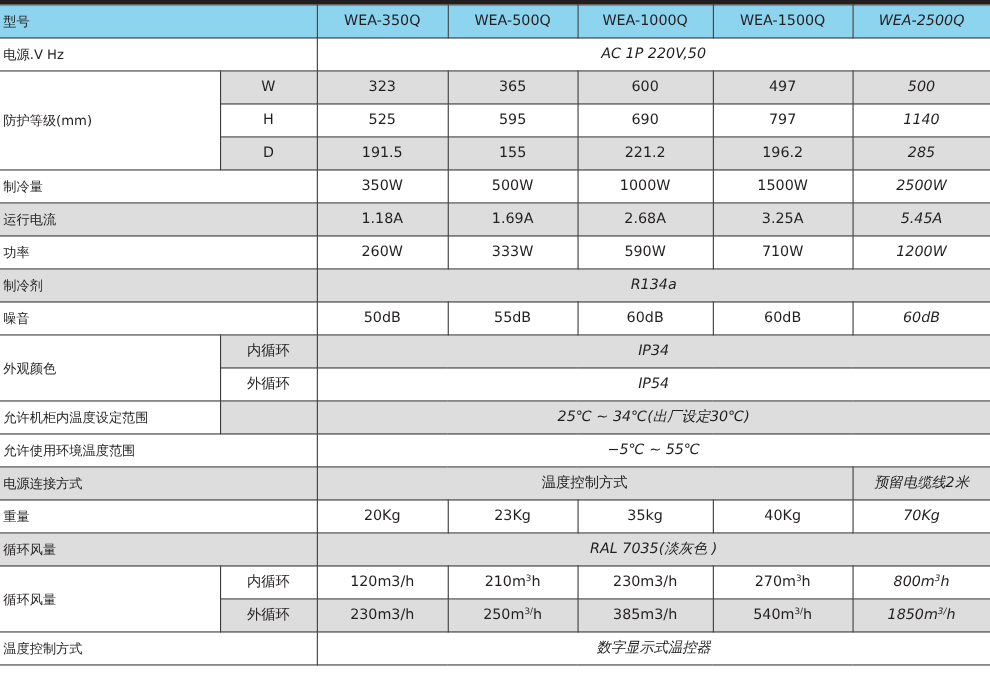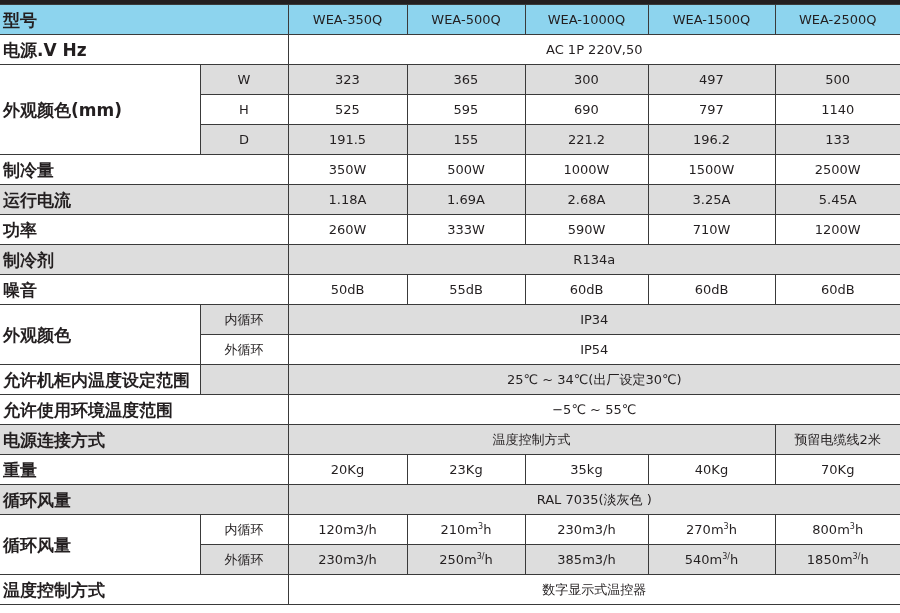--- a/index.html
+++ b/index.html
@@ -3,22 +3,22 @@
 <meta charset="utf-8">
 <style>
   html, body { margin: 0; padding: 0; background: #ffffff; }
   body { width: 900px; height: 613px; overflow: hidden; position: relative;
          font-family: "DejaVu Sans", "Liberation Sans", sans-serif; color: #231f20; }
   .top-rule { position: absolute; left: 0; top: 0; width: 900px; height: 4px; background: #231f20; }
   table.spec { position: absolute; left: 0; top: 4px; width: 900px; border-collapse: collapse; table-layout: fixed; }
   table.spec td { border: 1px solid #3a3a3a; padding: 0; font-size: 13px; height: 29px; line-height: 14px;
                   text-align: center; vertical-align: middle; white-space: nowrap; }
   table.spec tr > td:first-child { border-left: none; }
-  table.spec tr > td:last-child { border-right: none; }
-  table.spec td.lbl { text-align: left; padding-left: 3px; font-size: 17px; font-weight: bold; }
+  table.spec tr > td:last-child { border-right: none; font-style: italic; }
+  table.spec td.lbl { text-align: left; padding-left: 3px; font-size: 12px; }
   .hdr td { background: #8dd4ee; height: 28px; }
   .g { background: #dddddd; }
   .w { background: #ffffff; }
   .bottom-rule td { border-bottom: 1.5px solid #231f20; margin-top: 32px; }
   sup { font-size: 8px; line-height: 0; vertical-align: 5px; }
 </style>
 </head>
 <body>
 
 <div class="top-rule"></div>
@@ -43,43 +43,43 @@
     <td>WEA-1500Q</td>
     <td>WEA-2500Q</td>
   </tr>
 
   <tr class="w">
     <td class="lbl" colspan="2">电源.V  Hz</td>
     <td colspan="5">AC 1P 220V,50</td>
   </tr>
 
   <tr>
-    <td class="lbl w" rowspan="3">外观颜色(mm)</td>
+    <td class="lbl w" rowspan="3">防护等级(mm)</td>
     <td class="g">W</td>
     <td class="g">323</td>
     <td class="g">365</td>
-    <td class="g">300</td>
+    <td class="g">600</td>
     <td class="g">497</td>
     <td class="g">500</td>
   </tr>
   <tr class="w">
     <td>H</td>
     <td>525</td>
     <td>595</td>
     <td>690</td>
     <td>797</td>
     <td>1140</td>
   </tr>
   <tr class="g">
     <td>D</td>
     <td>191.5</td>
     <td>155</td>
     <td>221.2</td>
     <td>196.2</td>
-    <td>133</td>
+    <td>285</td>
   </tr>
 
   <tr class="w">
     <td class="lbl" colspan="2">制冷量</td>
     <td>350W</td>
     <td>500W</td>
     <td>1000W</td>
     <td>1500W</td>
     <td>2500W</td>
   </tr>

